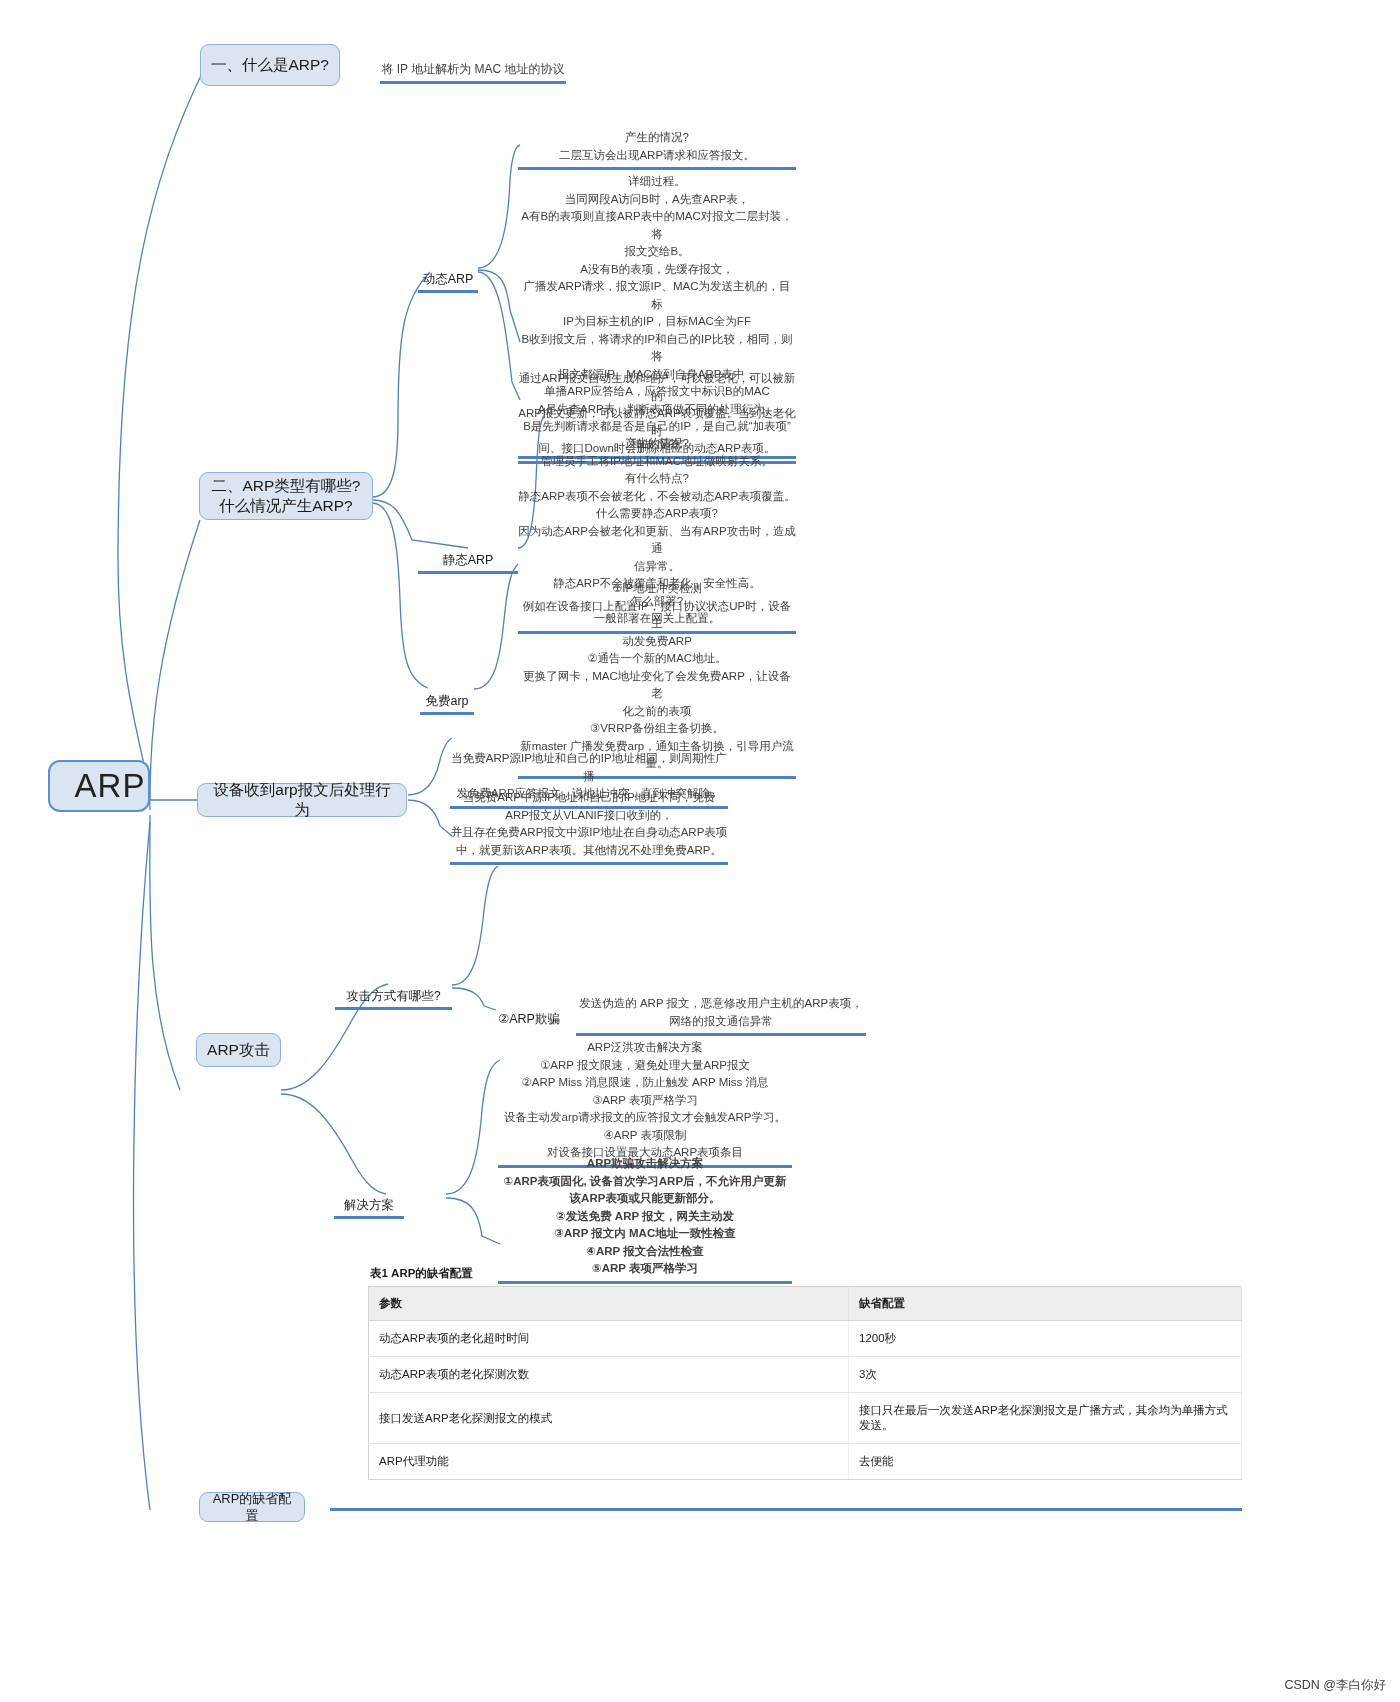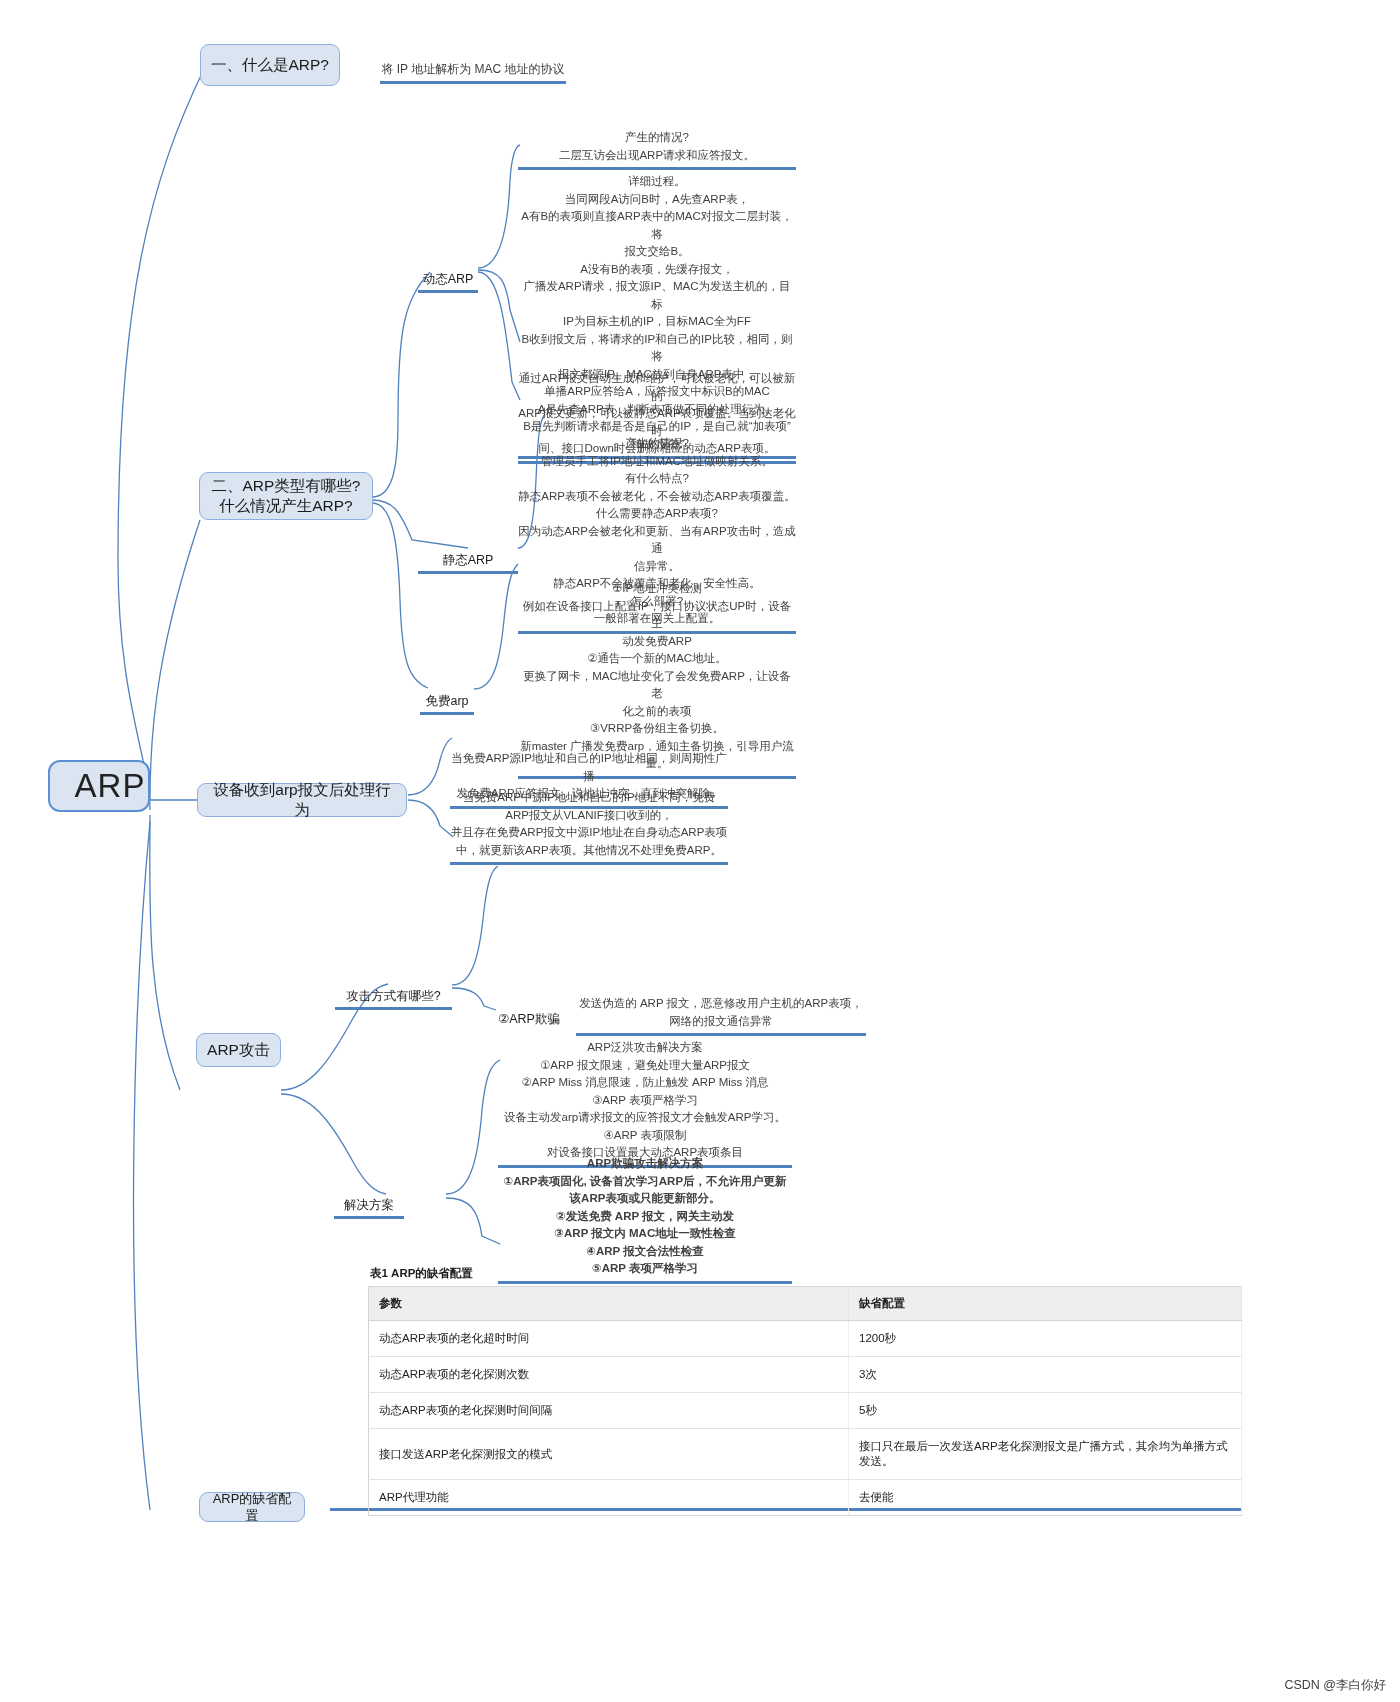--- a/index.html
+++ b/index.html
@@ -308,24 +308,20 @@
       <tbody>
         <tr>
           <td>动态ARP表项的老化超时时间</td>
           <td>1200秒</td>
         </tr>
         <tr>
           <td>动态ARP表项的老化探测次数</td>
           <td>3次</td>
         </tr>
         <tr>
-          <td>动态ARP表项的老化探测时间间隔</td>
-          <td>5秒</td>
-        </tr>
-        <tr>
           <td>接口发送ARP老化探测报文的模式</td>
           <td>接口只在最后一次发送ARP老化探测报文是广播方式，其余均为单播方式发送。</td>
         </tr>
         <tr>
           <td>ARP代理功能</td>
           <td>去便能</td>
         </tr>
       </tbody>
     </table>
   </div>

